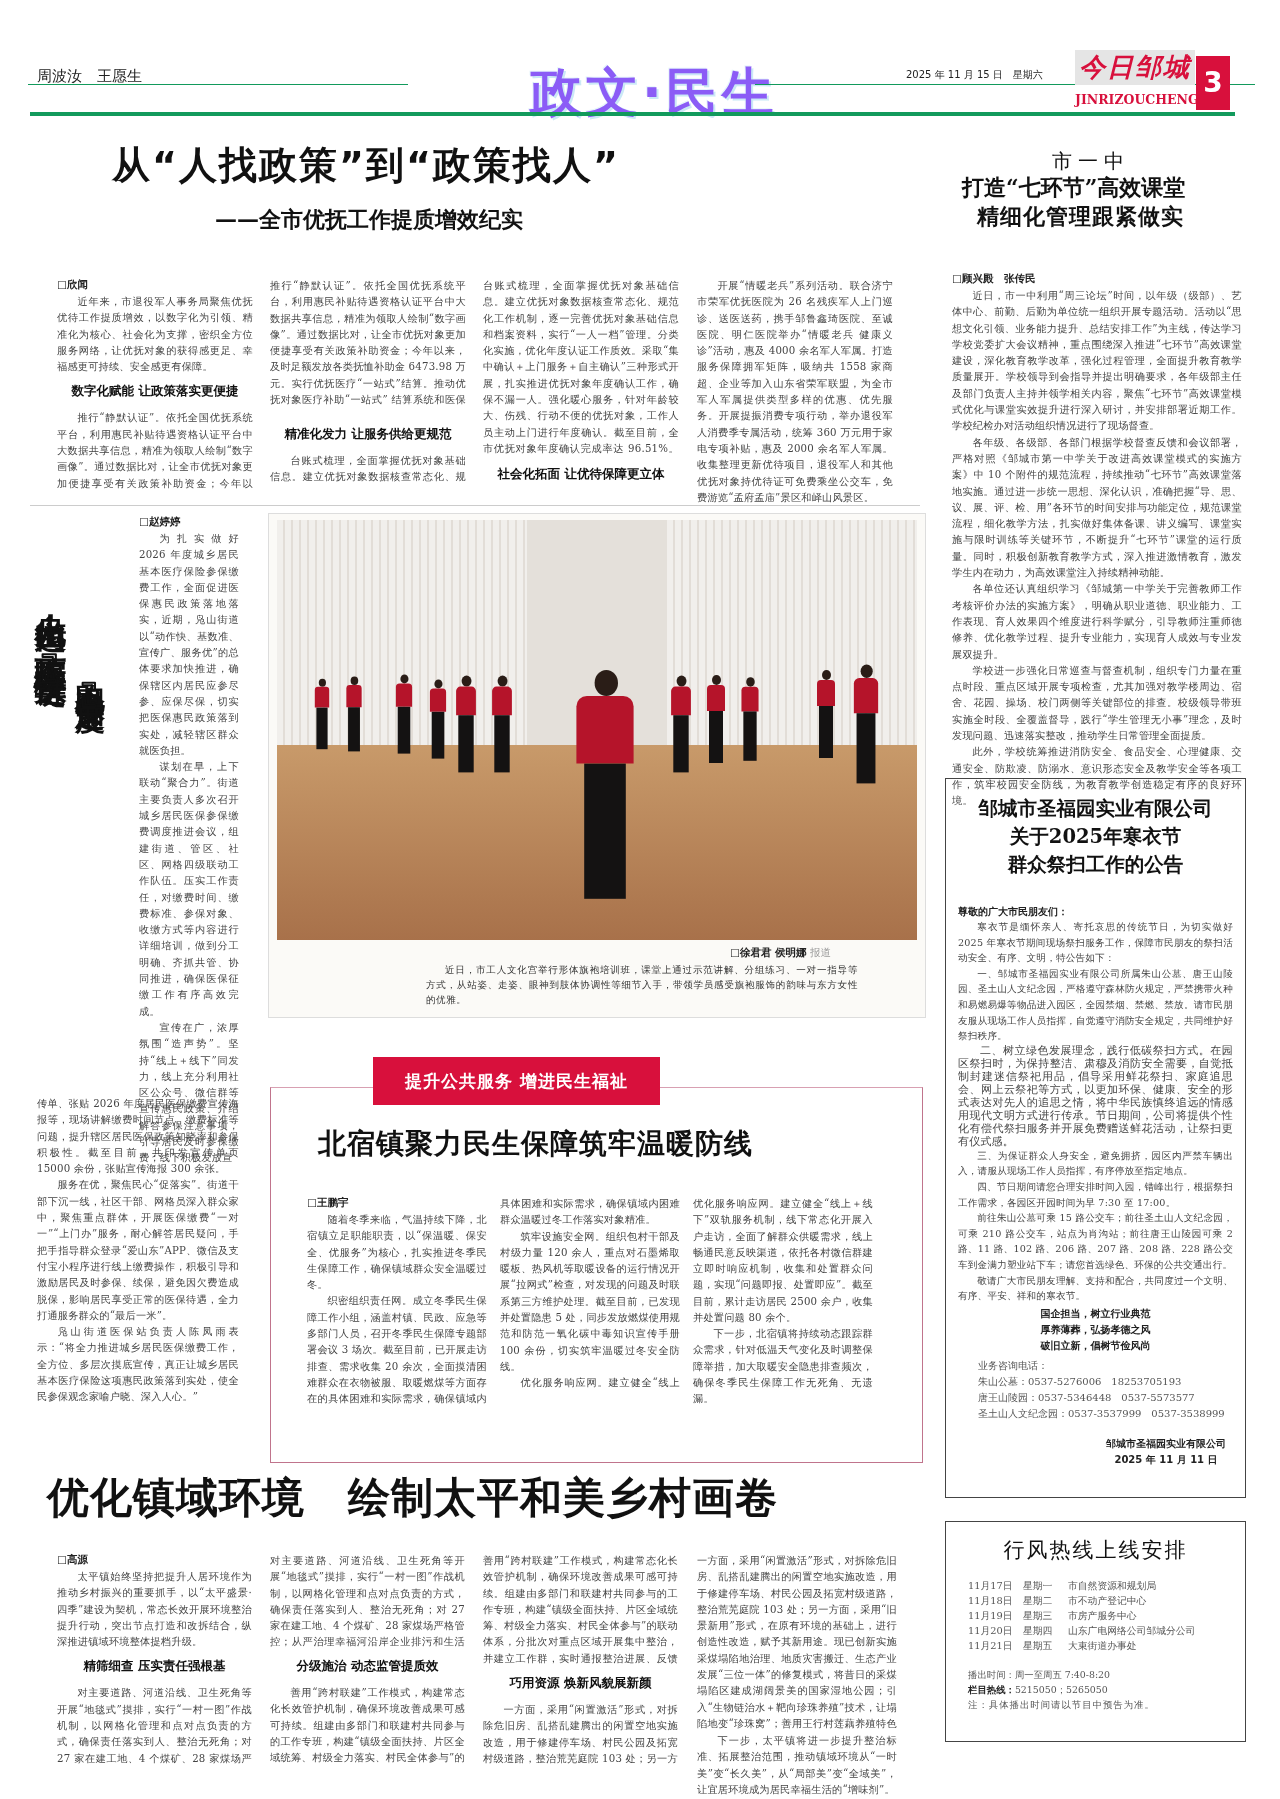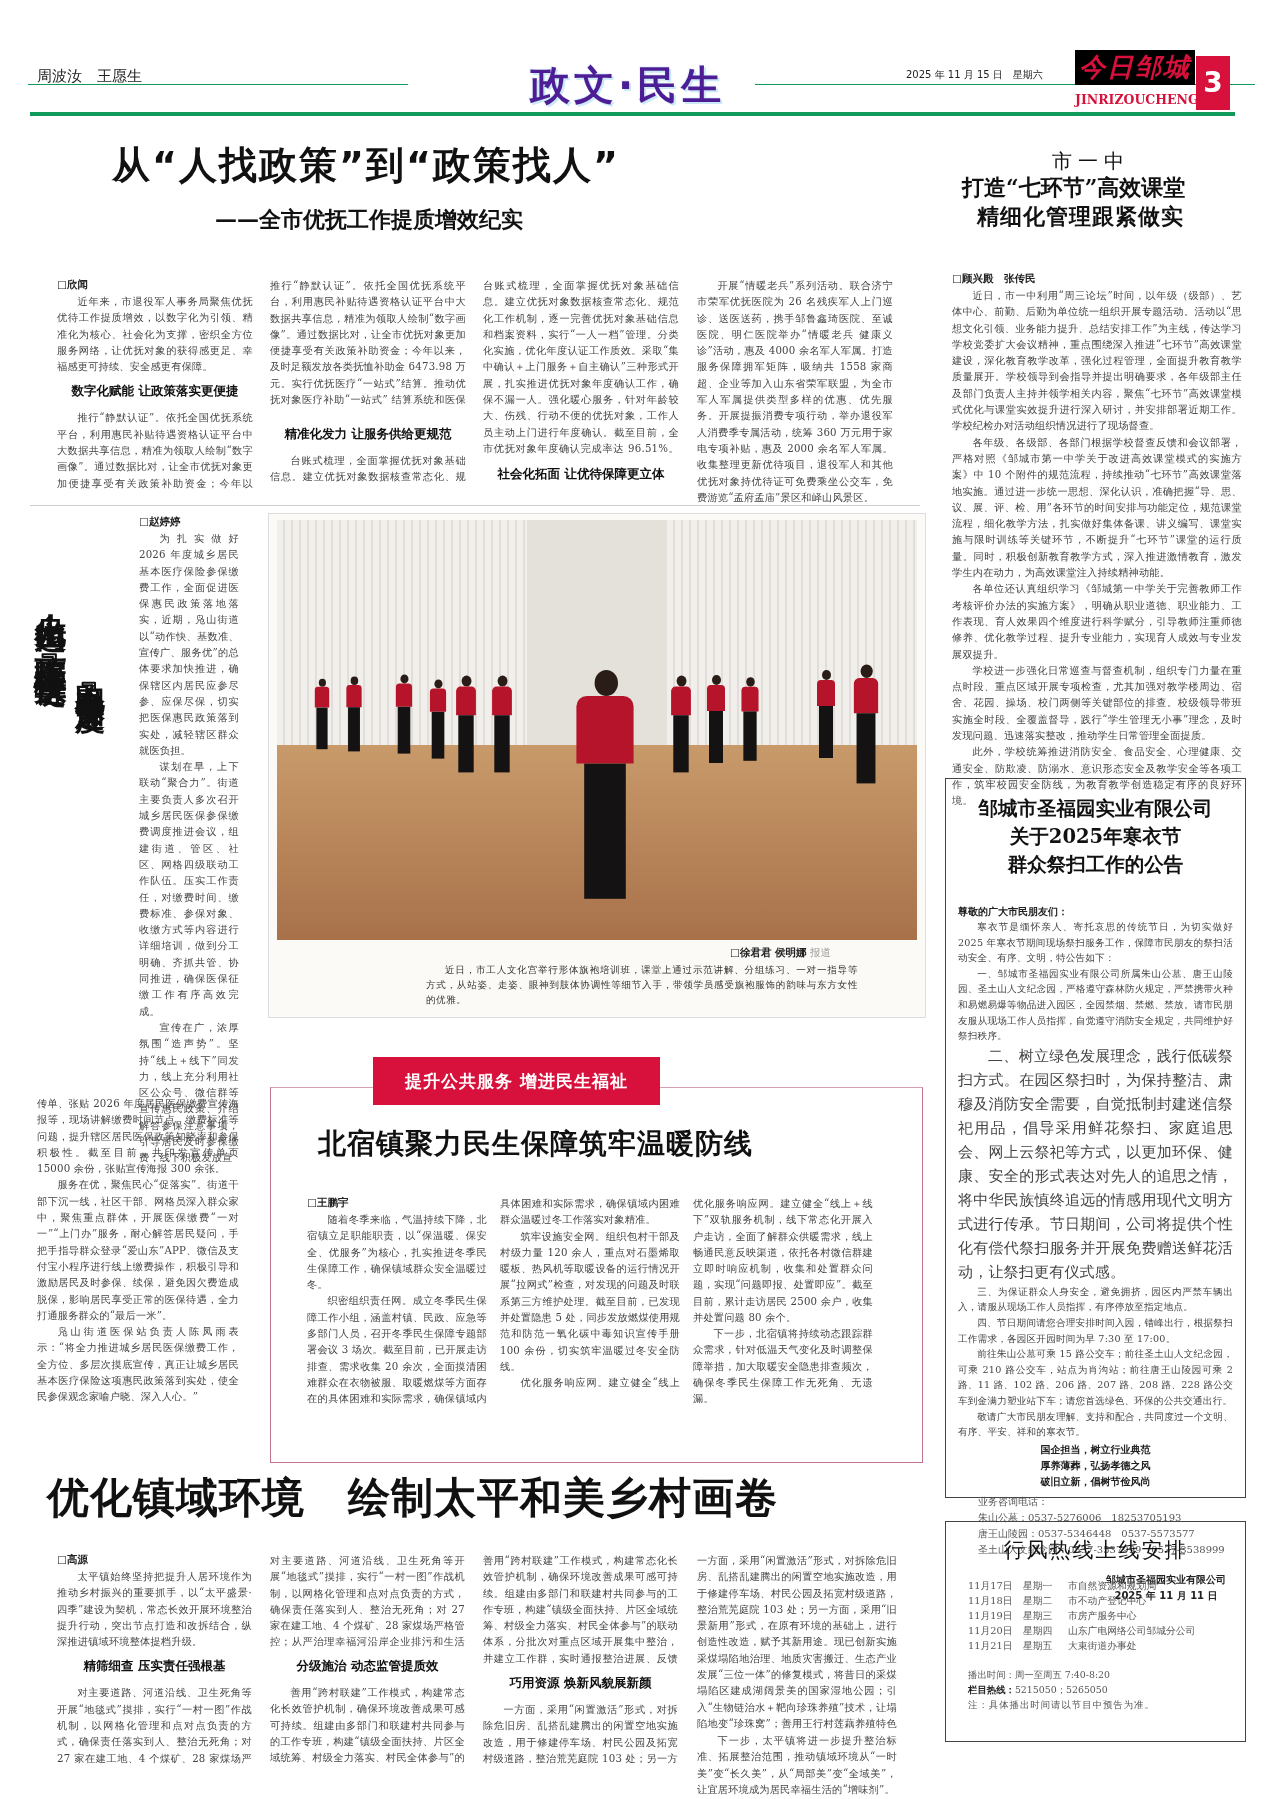--- a/index.html
+++ b/index.html
@@ -2,21 +2,21 @@
 <html><head>
 <meta charset="utf-8">
 <style>
 *{box-sizing:border-box;margin:0;padding:0}
 body{width:1280px;height:1799px;background:#fff;font-family:"DejaVu Serif","Liberation Serif",serif;color:#333;position:relative;overflow:hidden}
 .abs{position:absolute}
 p{font-size:10.2px;line-height:16.3px;text-align:justify;text-indent:2em;color:#444;letter-spacing:.2px}
 .byline{font-family:"DejaVu Sans",sans-serif;font-weight:bold;font-size:10.5px;color:#222;margin-bottom:2px}
 .sub{font-family:"DejaVu Sans",sans-serif;font-weight:bold;font-size:12.5px;color:#111;text-align:center;margin:8px 0 10px}
 .hdr-line{background:#129a5c}
-.masthead-title{font-family:"DejaVu Sans",sans-serif;font-weight:900;font-size:40px;color:#4c1d95;letter-spacing:4px;text-shadow:2px 2px 0 #cbe9f6,-1px -1px 0 #e6f5fb}
+.masthead-title{font-family:"DejaVu Sans",sans-serif;font-weight:900;font-size:52px;color:#8b5cf6;letter-spacing:4px;text-shadow:2px 2px 0 #cbe9f6,-1px -1px 0 #e6f5fb}
 .col{position:absolute}
 .bigtitle{font-family:"DejaVu Sans",sans-serif;font-weight:900;color:#111}
 .vert{writing-mode:vertical-rl;font-family:"DejaVu Serif",serif;font-weight:900;color:#111}
 .photo{background:linear-gradient(#e8e6e2 0%,#dcd5cb 45%,#c79a6a 55%,#b27f52 100%);overflow:hidden}
 .window{position:absolute;top:0;background:repeating-linear-gradient(90deg,#f1efec 0 6px,#e2ddd7 6px 8px)}
 .person{position:absolute;width:18px}
 .person .h{width:9px;height:10px;border-radius:50%;background:#2a1d17;margin:0 auto}
 .person .t{width:18px;height:26px;background:#b5142a;border-radius:4px 4px 0 0}
 .person .l{width:14px;height:52px;background:#141212;margin:0 auto}
 .box{border:1.5px solid #444}
@@ -24,21 +24,21 @@
 </style>
 </head>
 <body>
 
 <div class="abs" style="left:0;top:0;width:1280px;height:115px">
   <div class="abs" style="left:37px;top:67px;font-family:'DejaVu Sans',sans-serif;font-size:15px;color:#222">周波汝　王愿生</div>
   <div class="abs hdr-line" style="left:28px;top:84px;width:380px;height:1px"></div>
   <div class="abs masthead-title" style="left:530px;top:58px">政文·民生</div>
   <div class="abs hdr-line" style="left:755px;top:84px;width:500px;height:1px"></div>
   <div class="abs" style="left:900px;top:68px;font-family:'DejaVu Sans',sans-serif;font-size:10px;color:#222;background:#fff;padding:0 6px">2025 年 11 月 15 日　星期六</div>
-  <div class="abs" style="left:1075px;top:50px;font-family:'DejaVu Serif',serif;font-style:italic;font-weight:bold;font-size:26px;color:#d8103c;background:#000000;padding:0 4px;letter-spacing:2px">今日邹城</div>
+  <div class="abs" style="left:1075px;top:50px;font-family:'DejaVu Serif',serif;font-style:italic;font-weight:bold;font-size:26px;color:#d8103c;background:#e5e5e5;padding:0 4px;letter-spacing:2px">今日邹城</div>
   <div class="abs" style="left:1075px;top:92px;font-family:'DejaVu Serif',serif;font-weight:bold;font-size:12.5px;color:#d8103c">JINRIZOUCHENG</div>
   <div class="abs" style="left:1196px;top:56px;width:34px;height:54px;background:#d8103c;color:#fff;font-family:'DejaVu Sans',sans-serif;font-weight:bold;font-size:28px;text-align:center;line-height:54px">
     <span>3</span>
   </div>
   <div class="abs hdr-line" style="left:30px;top:112px;width:1205px;height:4px"></div>
 </div>
 
 <div>
   <div class="abs bigtitle" style="left:112px;top:140px;font-size:38px;letter-spacing:2px">从“人找政策”到“政策找人”</div>
   <div class="abs" style="left:215px;top:205px;font-family:'DejaVu Serif',serif;font-weight:bold;font-size:22px;color:#111">——全市优抚工作提质增效纪实</div>
@@ -193,21 +193,21 @@
 
 <div class="abs box" style="left:945px;top:778px;width:301px;height:720px;padding:16px 12px">
   <div style="text-align:center;font-family:'DejaVu Serif',serif;font-weight:900;color:#111;font-size:19.5px;line-height:28px">
     <div>邹城市圣福园实业有限公司</div>
     <div>关于2025年寒衣节</div>
     <div>群众祭扫工作的公告</div>
   </div>
   <div style="margin-top:26px;font-family:'DejaVu Sans',sans-serif;font-weight:bold;font-size:10px;color:#222">尊敬的广大市民朋友们：</div>
   <p style="font-size:9.6px;line-height:15.6px">寒衣节是缅怀亲人、寄托哀思的传统节日，为切实做好 2025 年寒衣节期间现场祭扫服务工作，保障市民朋友的祭扫活动安全、有序、文明，特公告如下：</p>
   <p style="font-size:9.6px;line-height:15.6px">一、邹城市圣福园实业有限公司所属朱山公墓、唐王山陵园、圣土山人文纪念园，严格遵守森林防火规定，严禁携带火种和易燃易爆等物品进入园区，全园禁烟、禁燃、禁放。请市民朋友服从现场工作人员指挥，自觉遵守消防安全规定，共同维护好祭扫秩序。</p>
-  <p style="font-size:15px;line-height:24px">二、树立绿色发展理念，践行低碳祭扫方式。在园区祭扫时，为保持整洁、肃穆及消防安全需要，自觉抵制封建迷信祭祀用品，倡导采用鲜花祭扫、家庭追思会、网上云祭祀等方式，以更加环保、健康、安全的形式表达对先人的追思之情，将中华民族慎终追远的情感用现代文明方式进行传承。节日期间，公司将提供个性化有偿代祭扫服务并开展免费赠送鲜花活动，让祭扫更有仪式感。</p>
+  <p style="font-size:11px;line-height:13px">二、树立绿色发展理念，践行低碳祭扫方式。在园区祭扫时，为保持整洁、肃穆及消防安全需要，自觉抵制封建迷信祭祀用品，倡导采用鲜花祭扫、家庭追思会、网上云祭祀等方式，以更加环保、健康、安全的形式表达对先人的追思之情，将中华民族慎终追远的情感用现代文明方式进行传承。节日期间，公司将提供个性化有偿代祭扫服务并开展免费赠送鲜花活动，让祭扫更有仪式感。</p>
   <p style="font-size:9.6px;line-height:15.6px">三、为保证群众人身安全，避免拥挤，园区内严禁车辆出入，请服从现场工作人员指挥，有序停放至指定地点。</p>
   <p style="font-size:9.6px;line-height:15.6px">四、节日期间请您合理安排时间入园，错峰出行，根据祭扫工作需求，各园区开园时间为早 7:30 至 17:00。</p>
   <p style="font-size:9.6px;line-height:15.6px">前往朱山公墓可乘 15 路公交车；前往圣土山人文纪念园，可乘 210 路公交车，站点为肖沟站；前往唐王山陵园可乘 2 路、11 路、102 路、206 路、207 路、208 路、228 路公交车到金满力塑业站下车；请您首选绿色、环保的公共交通出行。</p>
   <p style="font-size:9.6px;line-height:15.6px">敬请广大市民朋友理解、支持和配合，共同度过一个文明、有序、平安、祥和的寒衣节。</p>
   <div style="text-align:center;font-family:'DejaVu Sans',sans-serif;font-weight:bold;font-size:10px;line-height:16px;color:#222;margin-top:2px">
     <div>国企担当，树立行业典范</div>
     <div>厚养薄葬，弘扬孝德之风</div>
     <div>破旧立新，倡树节俭风尚</div>
   </div>
   <div style="margin-left:20px;margin-top:4px;font-size:10px;line-height:16px;color:#555">

